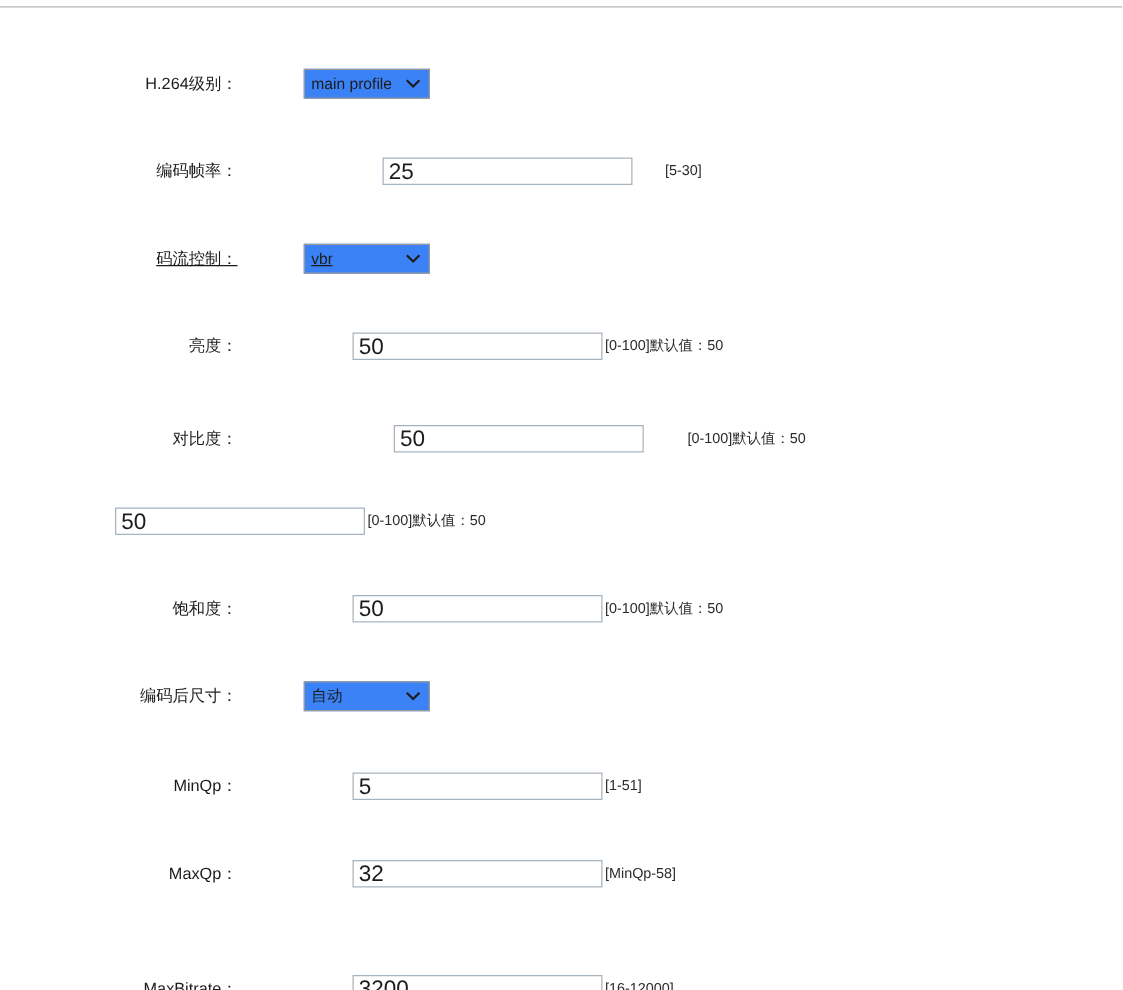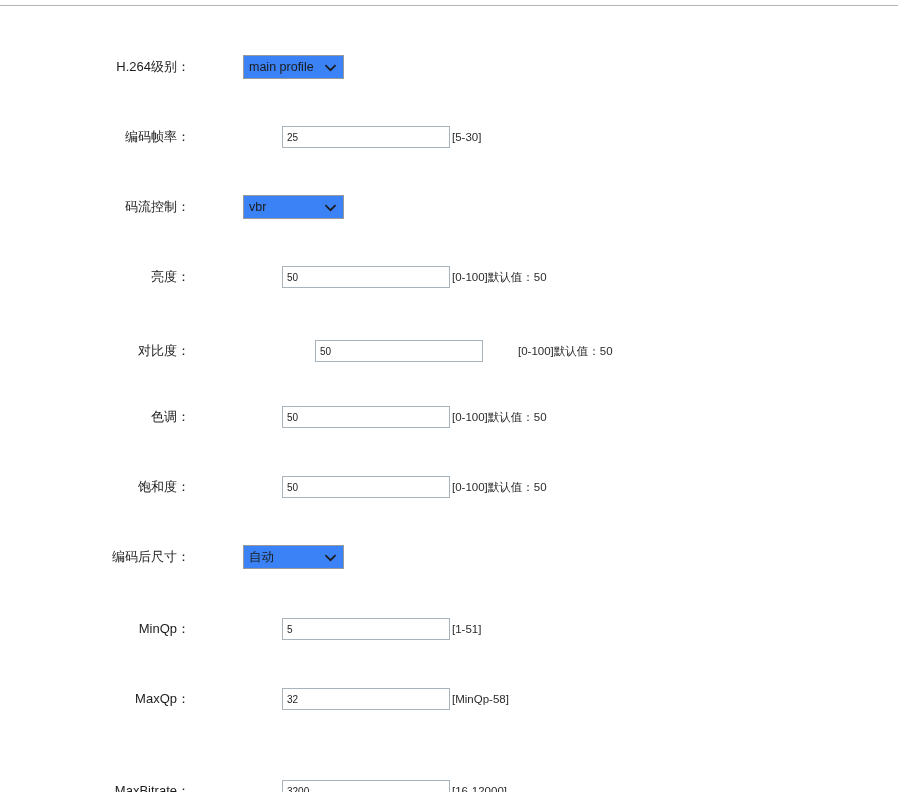--- a/index.html
+++ b/index.html
@@ -82,27 +82,27 @@
     top: 50%;
     transform: translateY(-50%);
     width: 13px;
     height: 13px;
     display: block;
   }
 
   
   .ctrl-input {
     margin-left: 92px;
-    width: 168px;
+    width: 200px;
     height: 22px;
     box-sizing: border-box;
     border: 1px solid #a8b4bd;
     background: #ffffff;
     font-family: "Liberation Sans", "DejaVu Sans", sans-serif;
-    font-size: 10px;
+    font-size: 18px;
     color: #1c1c1c;
     padding: 0 0 0 4px;
     outline: none;
     border-radius: 0;
   }
 
   .row-hint {
     margin-left: 2px;
     font-size: 11.5px;
     line-height: 14px;
@@ -118,46 +118,45 @@
 <div id="form-area">
     <div class="form-row" style="top: 48px;">
       <div class="row-label">H.264级别：</div>
       <div class="ctrl-select-wrap">
         <span class="sel-text">main profile</span>
         <span class="chevron-down-icon"><svg viewBox="0 0 14 14" width="13" height="13" aria-hidden="true">
             <path d="M2.2 4.6 L7 9.4 L11.8 4.6" fill="none" stroke="#1c1c1c" stroke-width="1.9" stroke-linecap="square" stroke-linejoin="miter"></path>
           </svg></span>
       </div>
     </div>
-    <div class="form-row" style="top: 118px;">
+    <div class="form-row" style="top: 118px; gap: 24px;">
       <div class="row-label">编码帧率：</div>
       <input type="text" class="ctrl-input" value="25" style="">
       <span class="row-hint">[5-30]</span>
     </div>
-    <div class="form-row" style="top: 188px;">
+    <div class="form-row" style="top: 188px; text-decoration: underline;">
       <div class="row-label">码流控制：</div>
       <div class="ctrl-select-wrap">
         <span class="sel-text">vbr</span>
         <span class="chevron-down-icon"><svg viewBox="0 0 14 14" width="13" height="13" aria-hidden="true">
             <path d="M2.2 4.6 L7 9.4 L11.8 4.6" fill="none" stroke="#1c1c1c" stroke-width="1.9" stroke-linecap="square" stroke-linejoin="miter"></path>
           </svg></span>
       </div>
     </div>
     <div class="form-row" style="top: 258px;">
       <div class="row-label">亮度：</div>
       <input type="text" class="ctrl-input" value="50" style="">
       <span class="row-hint">[0-100]默认值：50</span>
     </div>
     <div class="form-row" style="top: 332px; gap: 33px;">
       <div class="row-label">对比度：</div>
       <input type="text" class="ctrl-input" value="50" style="">
       <span class="row-hint">[0-100]默认值：50</span>
     </div>
     <div class="form-row" style="top: 398px;">
-      <div class="row-label">色调：</div>
       <input type="text" class="ctrl-input" value="50" style="">
       <span class="row-hint">[0-100]默认值：50</span>
     </div>
     <div class="form-row" style="top: 468px;">
       <div class="row-label">饱和度：</div>
       <input type="text" class="ctrl-input" value="50" style="">
       <span class="row-hint">[0-100]默认值：50</span>
     </div>
     <div class="form-row" style="top: 538px;">
       <div class="row-label">编码后尺寸：</div>

